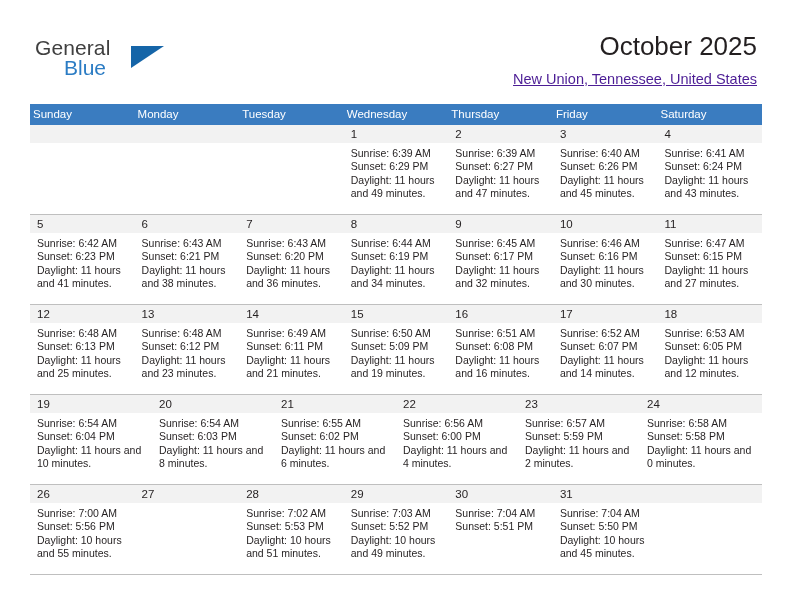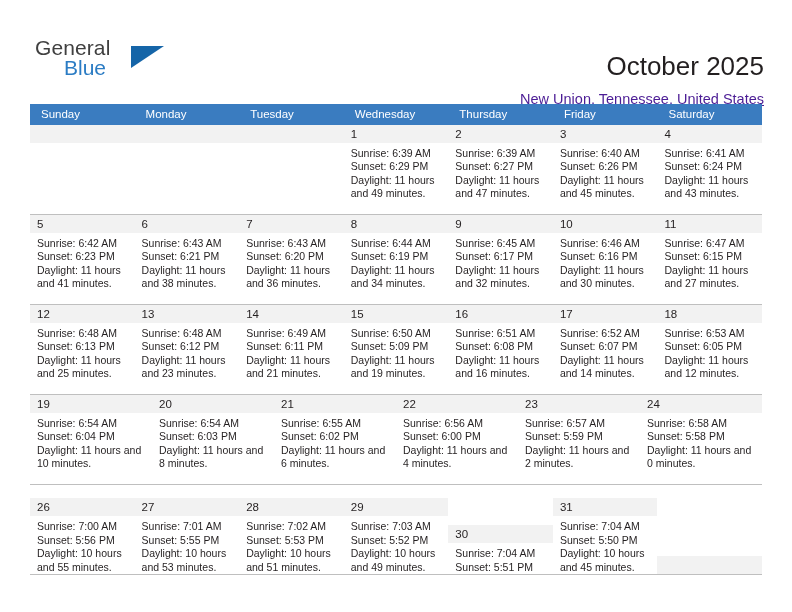--- a/index.html
+++ b/index.html
@@ -58,24 +58,23 @@
     left: 96px;
     top: 10px;
     width: 0;
     height: 0;
     border-left: 33px solid #1565a8;
     border-bottom: 22px solid transparent;
   }
 
   .title-block {
     position: absolute;
-    right: 28px;
+    right: 35px;
     top: 30px;
     text-align: right;
-    margin-top: 20px;
   }
   .cal-title {
     font-size: 26px;
     color: #231f20;
     line-height: 32px;
     white-space: nowrap;
   }
   .cal-subtitle {
     font-size: 14.5px;
     color: #4c1d95;
@@ -95,35 +94,34 @@
   .weekday-row {
     display: flex;
     background: #3a7cc0;
     height: 21px;
   }
   .weekday {
     flex: 1 1 0;
     color: #ffffff;
     font-size: 11.5px;
     line-height: 21px;
-    padding-left: 11px;
+    padding-left: 3px;
     box-sizing: border-box;
     overflow: hidden;
     white-space: nowrap;
   }
 
   .week-row {
     display: flex;
     height: 90px;
     border-bottom: 1px solid #bfbfbf;
     box-sizing: border-box;
   }
   .week-row:last-child {
     border-bottom: 1px solid #bfbfbf;
-    align-items: flex-end;
   }
   .day-cell {
     flex: 1 1 0;
     box-sizing: border-box;
     position: relative;
     overflow: hidden;
     background: #ffffff;
   }
   .day-number-band {
     background: #f2f2f2;
@@ -392,25 +390,20 @@
           <div class="day-cell">
             <div class="day-number-band">26</div>
             <div class="day-body">
               <div>Sunrise: 7:00 AM</div>
               <div>Sunset: 5:56 PM</div>
               <div>Daylight: 10 hours and 55 minutes.</div>
             </div>
           </div>
           <div class="day-cell">
             <div class="day-number-band">27</div>
-            <div class="day-body">
-              <div>Sunrise: 7:01 AM</div>
-              <div>Sunset: 5:55 PM</div>
-              <div>Daylight: 10 hours and 53 minutes.</div>
-            </div>
           </div>
           <div class="day-cell">
             <div class="day-number-band">28</div>
             <div class="day-body">
               <div>Sunrise: 7:02 AM</div>
               <div>Sunset: 5:53 PM</div>
               <div>Daylight: 10 hours and 51 minutes.</div>
             </div>
           </div>
           <div class="day-cell">

